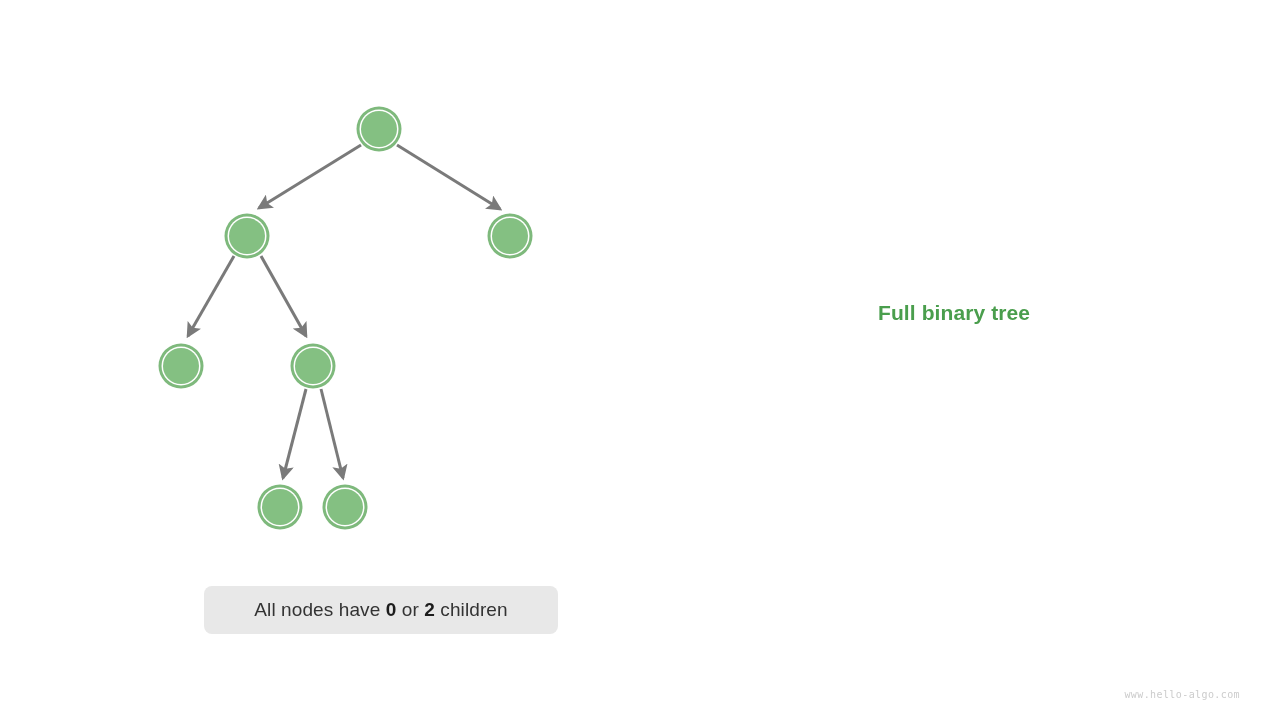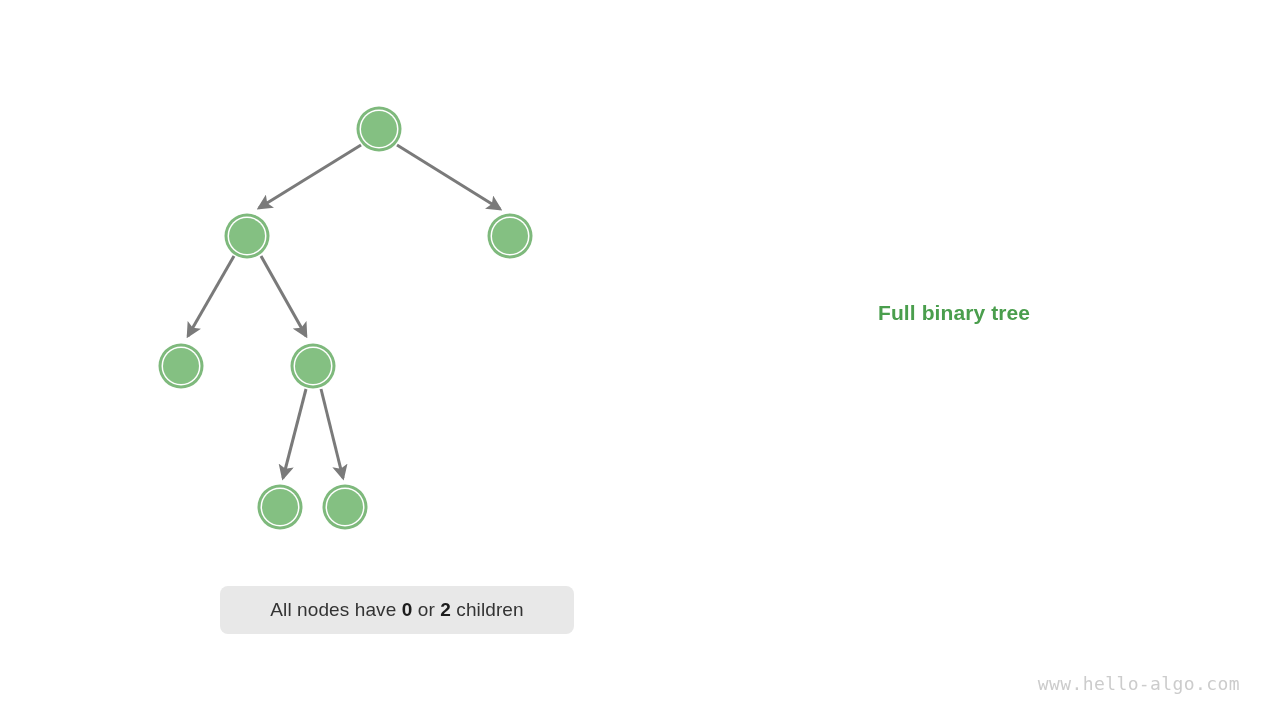--- a/index.html
+++ b/index.html
@@ -51,40 +51,39 @@
     position: absolute;
     left: 204px;
     top: 586px;
     width: 354px;
     height: 48px;
     background: #e8e8e8;
     border-radius: 8px;
     display: flex;
     align-items: center;
     justify-content: center;
-    margin-left: 16px;
   }
   #caption-text {
     font-size: 19px;
     color: #333333;
     white-space: nowrap;
     letter-spacing: 0.1px;
   }
   #caption-text b {
     font-weight: bold;
     color: #1c1c1c;
   }
 
   
   #watermark {
     position: absolute;
     right: 40px;
-    bottom: 22px;
+    bottom: 16px;
     font-family: "DejaVu Sans Mono", "Liberation Mono", monospace;
-    font-size: 18px;
+    font-size: 10px;
     color: #cccccc;
     letter-spacing: 0.4px;
     white-space: nowrap;
   }
 </style>
 </head>
 <body>
 
 <div id="canvas">
 

